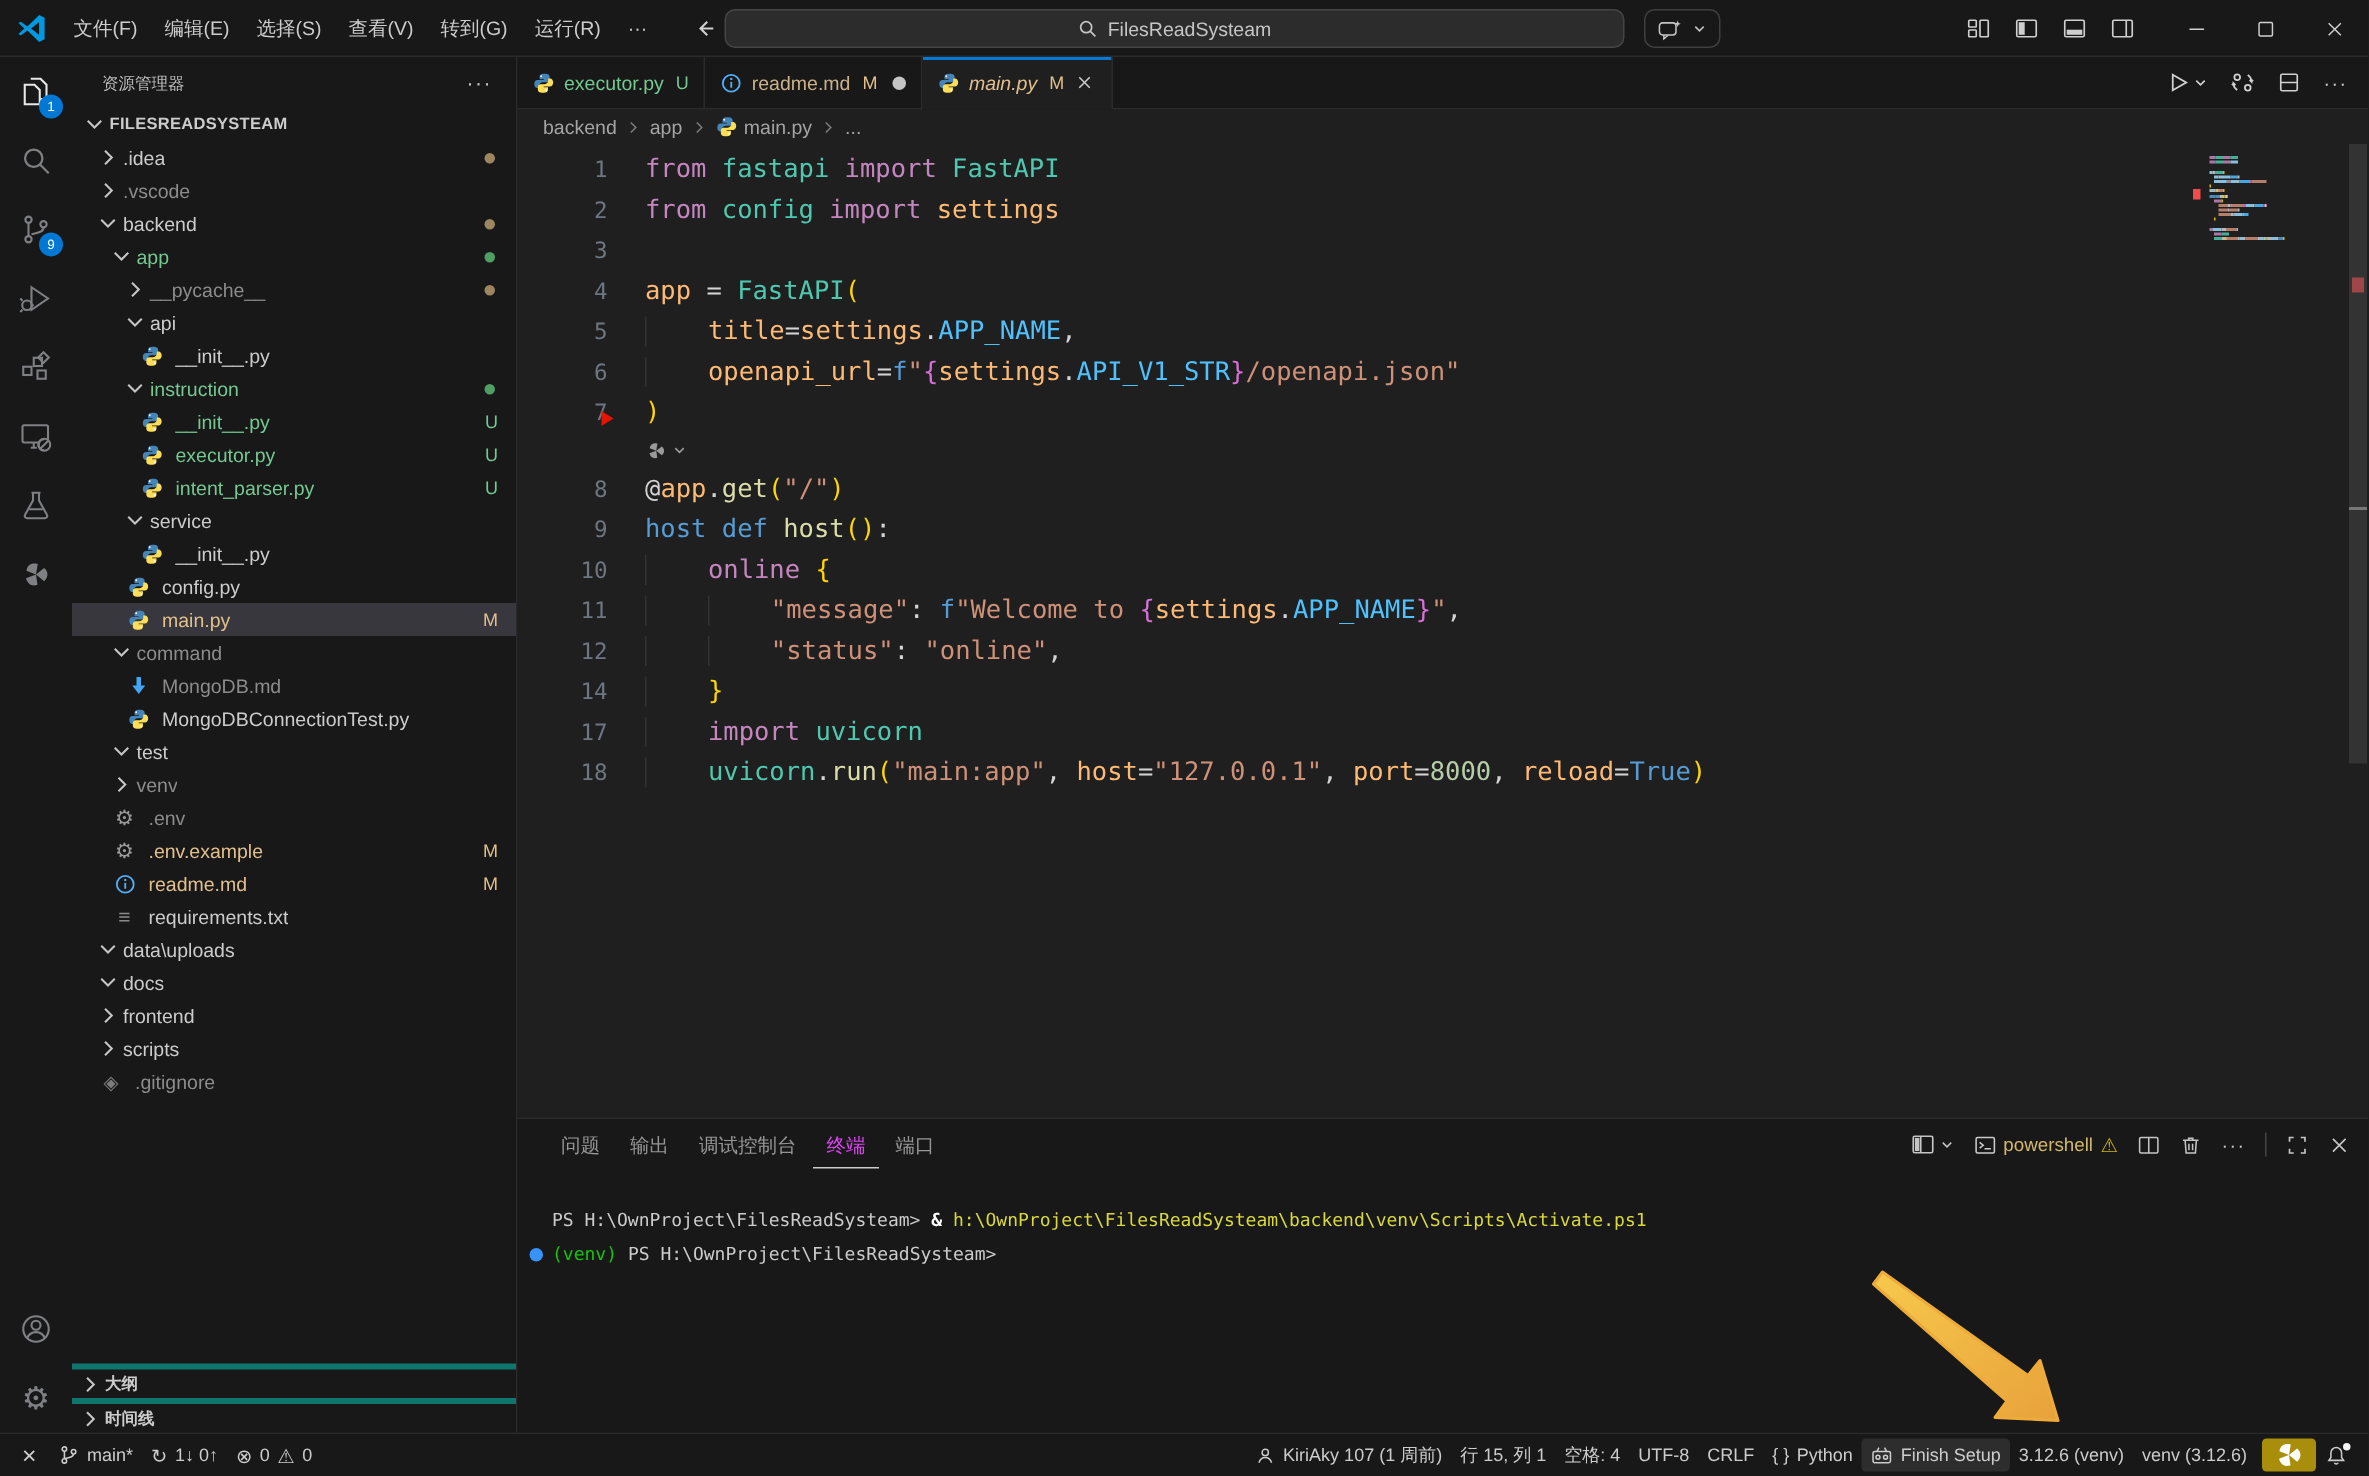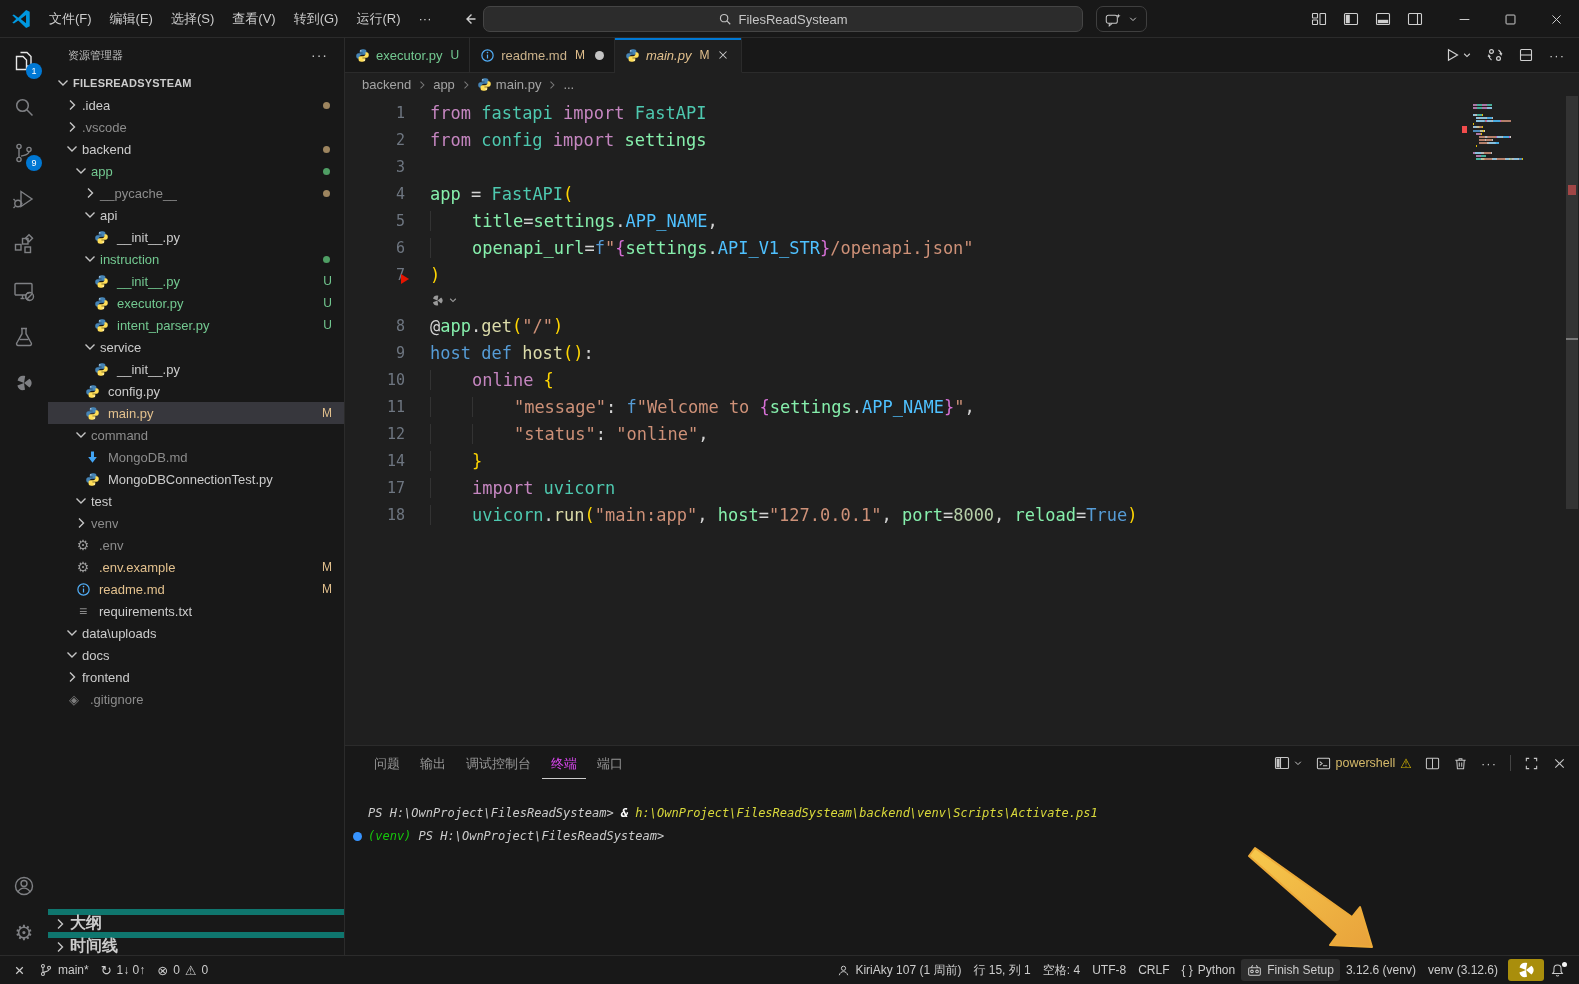--- a/index.html
+++ b/index.html
@@ -41,21 +41,21 @@
   .trow .lbl { white-space:nowrap; overflow:hidden; text-overflow:ellipsis; padding-left:2px;}
   .trow.bold .lbl { font-weight:bold; font-size:11px; letter-spacing:.2px; }
   .c-gray { color:#8c8c8c !important; }
   .c-green { color:#73C991 !important; }
   .c-yellow { color:#E2C08D !important; }
   .gbadge { position:absolute; right:12px; font-size:12px; }
   .gdot { position:absolute; right:14px; width:7px; height:7px; border-radius:50%; }
   .gdot.tan { background:#9d855f; }
   .gdot.green { background:#4f9e64; }
   .sb-sections { flex-shrink:0; }
-  .sect { height:23px; border-top:6px solid #0f766e; display:flex; align-items:center; font-weight:bold; font-size:16px; color:#cccccc; padding-left:4px; }
+  .sect { height:23px; border-top:4px solid #0f766e; display:flex; align-items:center; font-weight:bold; font-size:11px; color:#cccccc; padding-left:4px; }
   .sect .chev { width:16px; height:16px; margin-right:2px; color:#c5c5c5;}
 
   
   .editor-col { flex:1; display:flex; flex-direction:column; min-width:0; background:#1f1f1f; }
   .tabbar { height:35px; background:#181818; display:flex; flex-shrink:0; }
   .tab { display:flex; align-items:center; padding:0 10px; gap:6px; font-size:13px; border-right:1px solid #2b2b2b; border-bottom:1px solid #2b2b2b; color:#9d9d9d; height:35px; }
   .tab.active { background:#1f1f1f; border-bottom-color:#1f1f1f; box-shadow:inset 0 2px 0 #0078d4; }
   .tab .tclose { width:16px; height:16px; color:#cccccc; display:flex; align-items:center; justify-content:center;}
   .tab .tdot { width:9px; height:9px; border-radius:50%; background:#c4c4c4; margin-left:4px;}
   .tab .tbadge { font-size:12px; margin-left:2px; }
@@ -65,21 +65,21 @@
   .breadcrumb .bsep { color:#7a7a7a; width:12px; height:12px; }
   .breadcrumb .ficon { width:15px; height:15px; }
 
   .code-area { flex:1; position:relative; font-family:"DejaVu Sans Mono","Liberation Mono",monospace; padding-top:3px; overflow:hidden; }
   .codeline { height:27px; display:flex; align-items:center; position:relative; }
   .codeline.cur::before { content:""; position:absolute; left:0; right:16px; top:0; bottom:0; border-top:1px solid #2d2d2d; border-bottom:1px solid #2d2d2d; }
   .lnum { width:60px; text-align:right; color:#6e7681; font-size:15px; flex-shrink:0; }
   .codeline.cur .lnum { color:#cccccc; }
   .ctext { margin-left:25px; white-space:pre; font-size:17px; }
   .tk { white-space:pre; }
-  .tk-kw{color:#C586C0}.tk-kb{color:#569CD6}.tk-ty{color:#4EC9B0}.tk-v{color:#86efac}
+  .tk-kw{color:#C586C0}.tk-kb{color:#569CD6}.tk-ty{color:#4EC9B0}.tk-v{color:#fdba74}
   .tk-c{color:#4FC1FF}.tk-fn{color:#DCDCAA}.tk-s{color:#CE9178}.tk-n{color:#B5CEA8}
   .tk-b1{color:#FFD602}.tk-b2{color:#D670D6}.tk-o{color:#D4D4D4}
   .tk-ind{border-left:1px solid #333; color:transparent;}
   .widget-row { height:24px; display:flex; align-items:center; position:relative; }
   .gut-marker { position:absolute; left:56px; top:-14px; width:0; height:0; border-left:8px solid #e51400; border-top:5px solid transparent; border-bottom:5px solid transparent; }
   .inline-widget { margin-left:85px; display:flex; align-items:center; gap:3px; color:#9a9a9a; }
 
   .minimap { position:absolute; top:8px; right:44px; width:62px; }
   .mm-row { height:2px; margin-bottom:1.2px; display:flex; }
   .mm-seg { height:2px; opacity:.85; }
@@ -93,21 +93,21 @@
   .panel { height:210px; border-top:1px solid #2b2b2b; background:#181818; display:flex; flex-direction:column; flex-shrink:0; }
   .panel-head { height:34px; display:flex; align-items:center; padding:0 12px 0 20px; flex-shrink:0; }
   .ptab { padding:7px 9px 5px; font-size:13px; color:#969696; margin-right:2px; }
   .ptab.active { color:#d946ef; border-bottom:1px solid #cccccc; }
   .panel-tools { margin-left:auto; display:flex; align-items:center; gap:13px; color:#c5c5c5; }
   .pwsh { display:flex; align-items:center; gap:5px; color:#ccc; }
   .pwsh .plabel { color:#d4b969; font-size:12.5px; }
   .pwsh .pwarn { color:#d6b600; }
   .ptool-sep { width:1px; height:16px; background:#444; }
   .term { flex:1; font-family:"DejaVu Sans Mono","Liberation Mono",monospace; font-size:12px; padding:22px 0 0 23px; line-height:23px; color:#cccccc; }
-  .tline { position:relative; white-space:pre;font-style:italic; }
+  .tline { position:relative; white-space:pre; }
   .t-w{color:#cccccc}.t-wb{color:#ffffff;font-weight:bold}.t-y{color:#d9d93b}.t-g{color:#16C60C}
   .cmd-dot { position:absolute; left:-15px; top:7px; width:9px; height:9px; border-radius:50%; background:#3794FF; }
 
   
   .statusbar { height:29px; background:#181818; border-top:1px solid #2b2b2b; display:flex; align-items:center; padding:0 8px 0 6px; font-size:12px; color:#cccccc; }
   .sitem { display:flex; align-items:center; gap:5px; padding:0 6px; height:22px; border-radius:3px; white-space:nowrap; }
   .sitem .sic { display:flex; align-items:center; }
   .sb-spacer { flex:1; }
   .sitem.boxed { background:#2d2d2d; }
   .sitem.gold { background:#a98e0c; color:#ffffff; padding:0 7px; margin-left:4px; }
@@ -604,20 +604,29 @@
         <div class="trow" style="padding-left:16px">
     <span class="chev">
             <svg width="16" height="16" viewBox="0 0 16 16" fill="none" stroke="currentColor" stroke-width="1.4">
               <path d="M6 3.5L10.5 8 6 12.5"></path>
             </svg>
           </span>
           <span class="lbl">frontend</span>
 
   </div>
         <div class="trow" style="padding-left:16px">
+    <span class="chev">
+            <svg width="16" height="16" viewBox="0 0 16 16" fill="none" stroke="currentColor" stroke-width="1.4">
+              <path d="M6 3.5L10.5 8 6 12.5"></path>
+            </svg>
+          </span>
+          <span class="lbl">scripts</span>
+
+  </div>
+        <div class="trow" style="padding-left:16px">
     <span style="width:2px;"></span>
           <span class="ficon">
             <span class="uni" style="color:#7d7d7d;font-size:13px;">◈</span>
           </span>
           <span class="lbl c-gray">.gitignore</span>
 
   </div>
       </div>
     <div class="sb-sections">
       <div class="sect">

